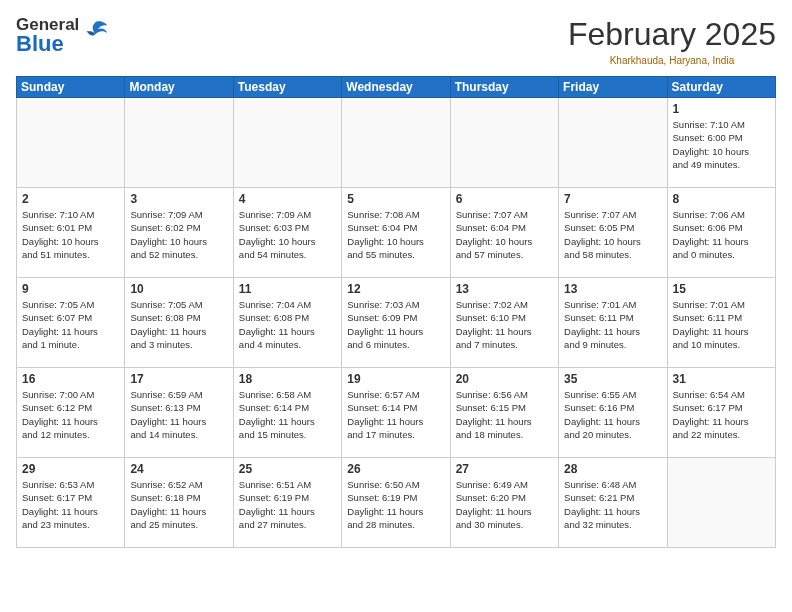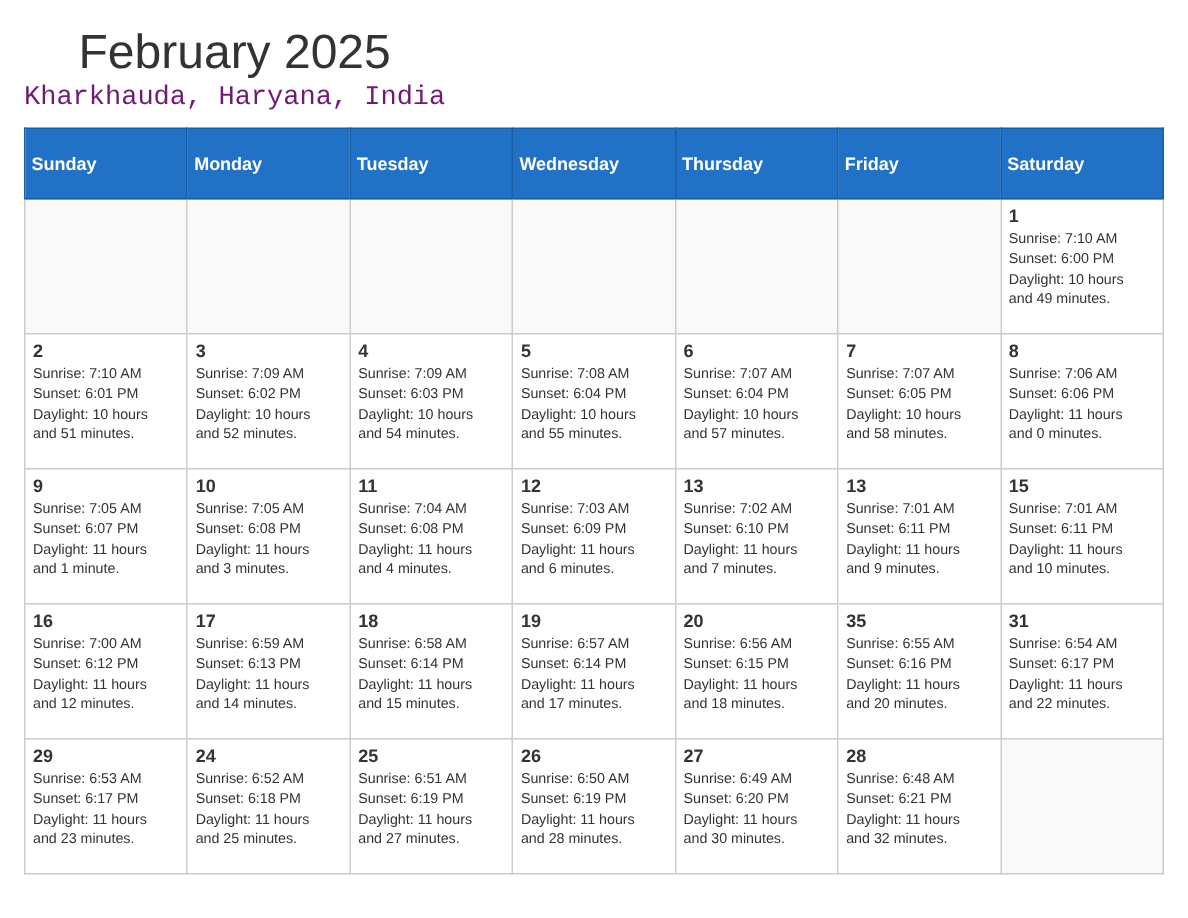--- a/index.html
+++ b/index.html
@@ -18,36 +18,35 @@
     }
     .title-section {
       text-align: center;
     }
     .month-title {
       font-size: 32px;
       color: #333;
       font-weight: normal;
     }
     .location {
-      font-size: 18px;
-      color: #701a75;
+      font-size: 10px;
+      color: #a16207;
       margin-top: 2px;
-      font-family: Liberation Mono, monospace;
     }
     .calendar {
       width: 100%;
       border-collapse: collapse;
       border: 1px solid #ccc;
     }
     .calendar th {
       background: #2171c7;
       color: #fff;
       font-size: 12px;
       font-weight: bold;
-      padding: 16px 4px;
+      padding: 3px 4px;
       text-align: left;
       border: 1px solid #1a5fa3;
     }
     .calendar td {
       width: calc(100% / 7);
       vertical-align: top;
       border: 1px solid #ccc;
       padding: 4px 5px;
       height: 90px;
       font-size: 10px;
@@ -92,20 +91,30 @@
       width: 28px;
       height: 28px;
       margin-left: 2px;
       margin-top: -8px;
     }
   </style>
 </head>
 <body>
 
 <div class="header">
+  <div class="logo-container">
+    <div class="logo-word">
+      <span class="logo-general">General</span>
+      <span class="logo-blue">Blue</span>
+    </div>
+    <svg class="logo-bird" viewBox="0 0 30 30" xmlns="http://www.w3.org/2000/svg">
+      <path d="M15 5 C18 2, 26 4, 28 8 C24 7, 20 9, 18 12 C22 10, 27 12, 28 16 C24 13, 18 14, 15 18 C14 14, 10 10, 15 5Z" fill="#2171c7"></path>
+      <path d="M15 18 C12 20, 8 18, 6 14 C10 15, 13 13, 15 18Z" fill="#1a5fa3"></path>
+    </svg>
+  </div>
   <div class="title-section">
     <div class="month-title">February 2025</div>
     <div class="location">Kharkhauda, Haryana, India</div>
   </div>
 </div>
 
 <table class="calendar">
   <thead>
     <tr>
 

